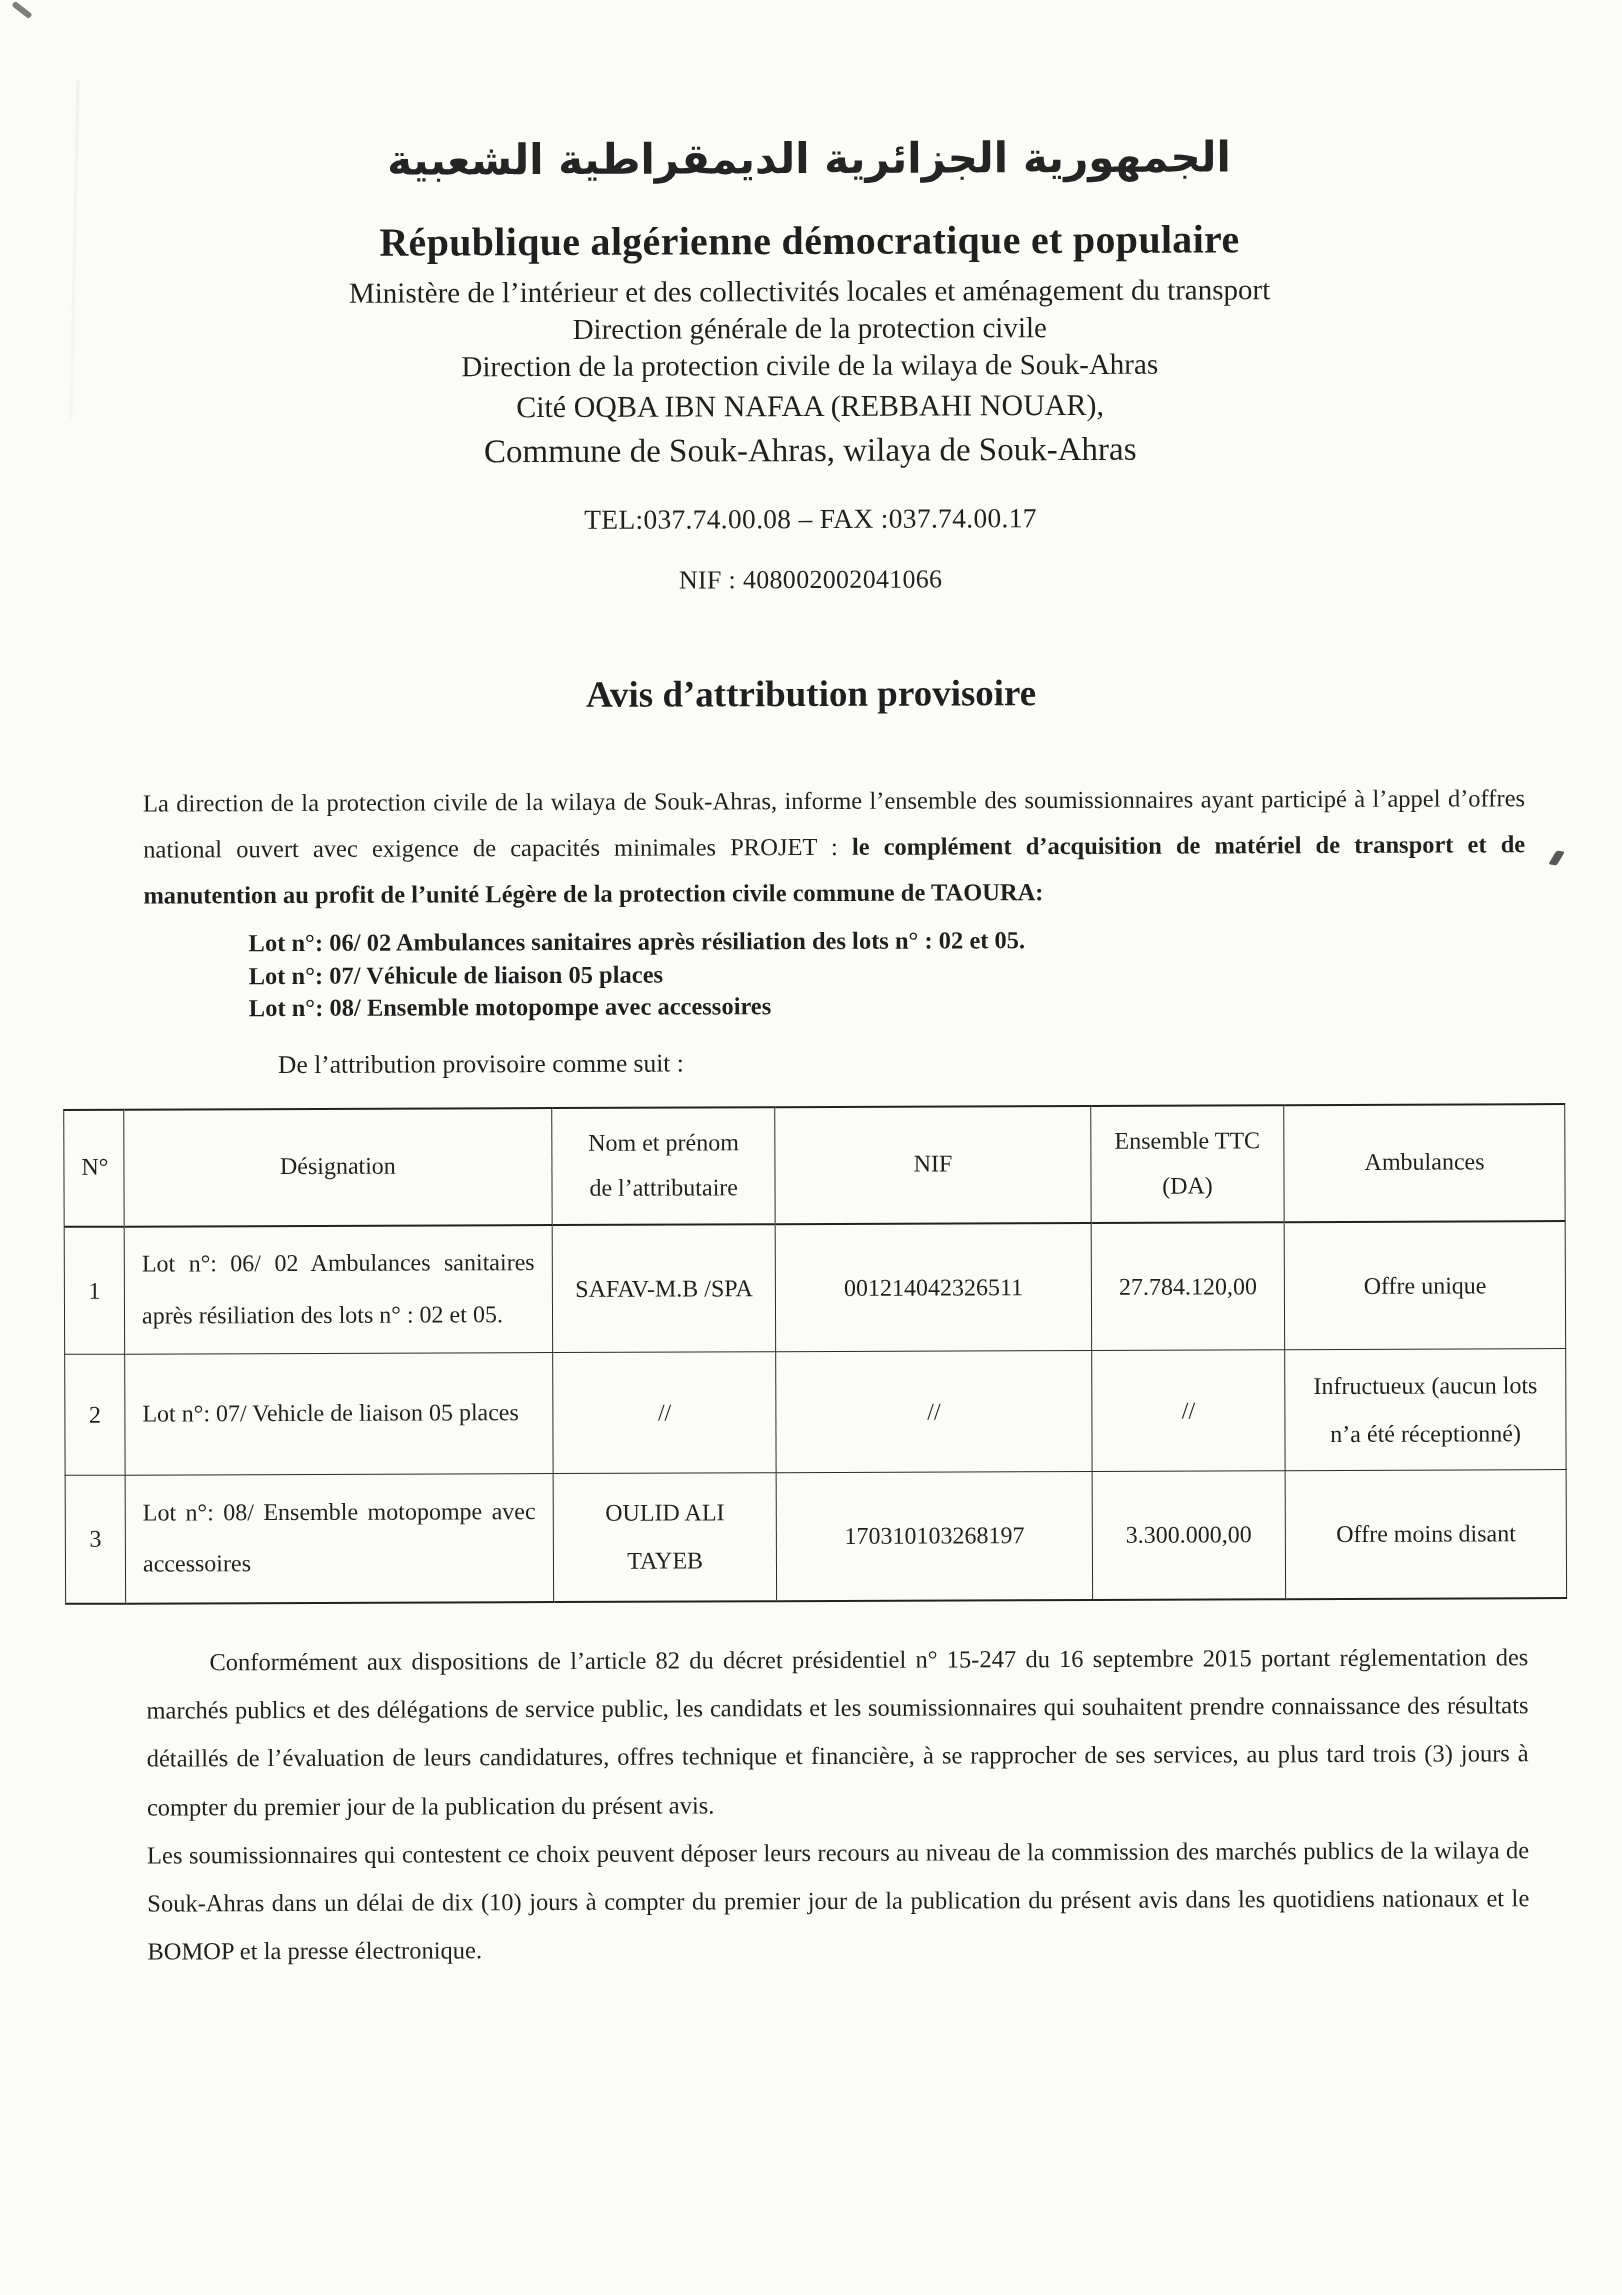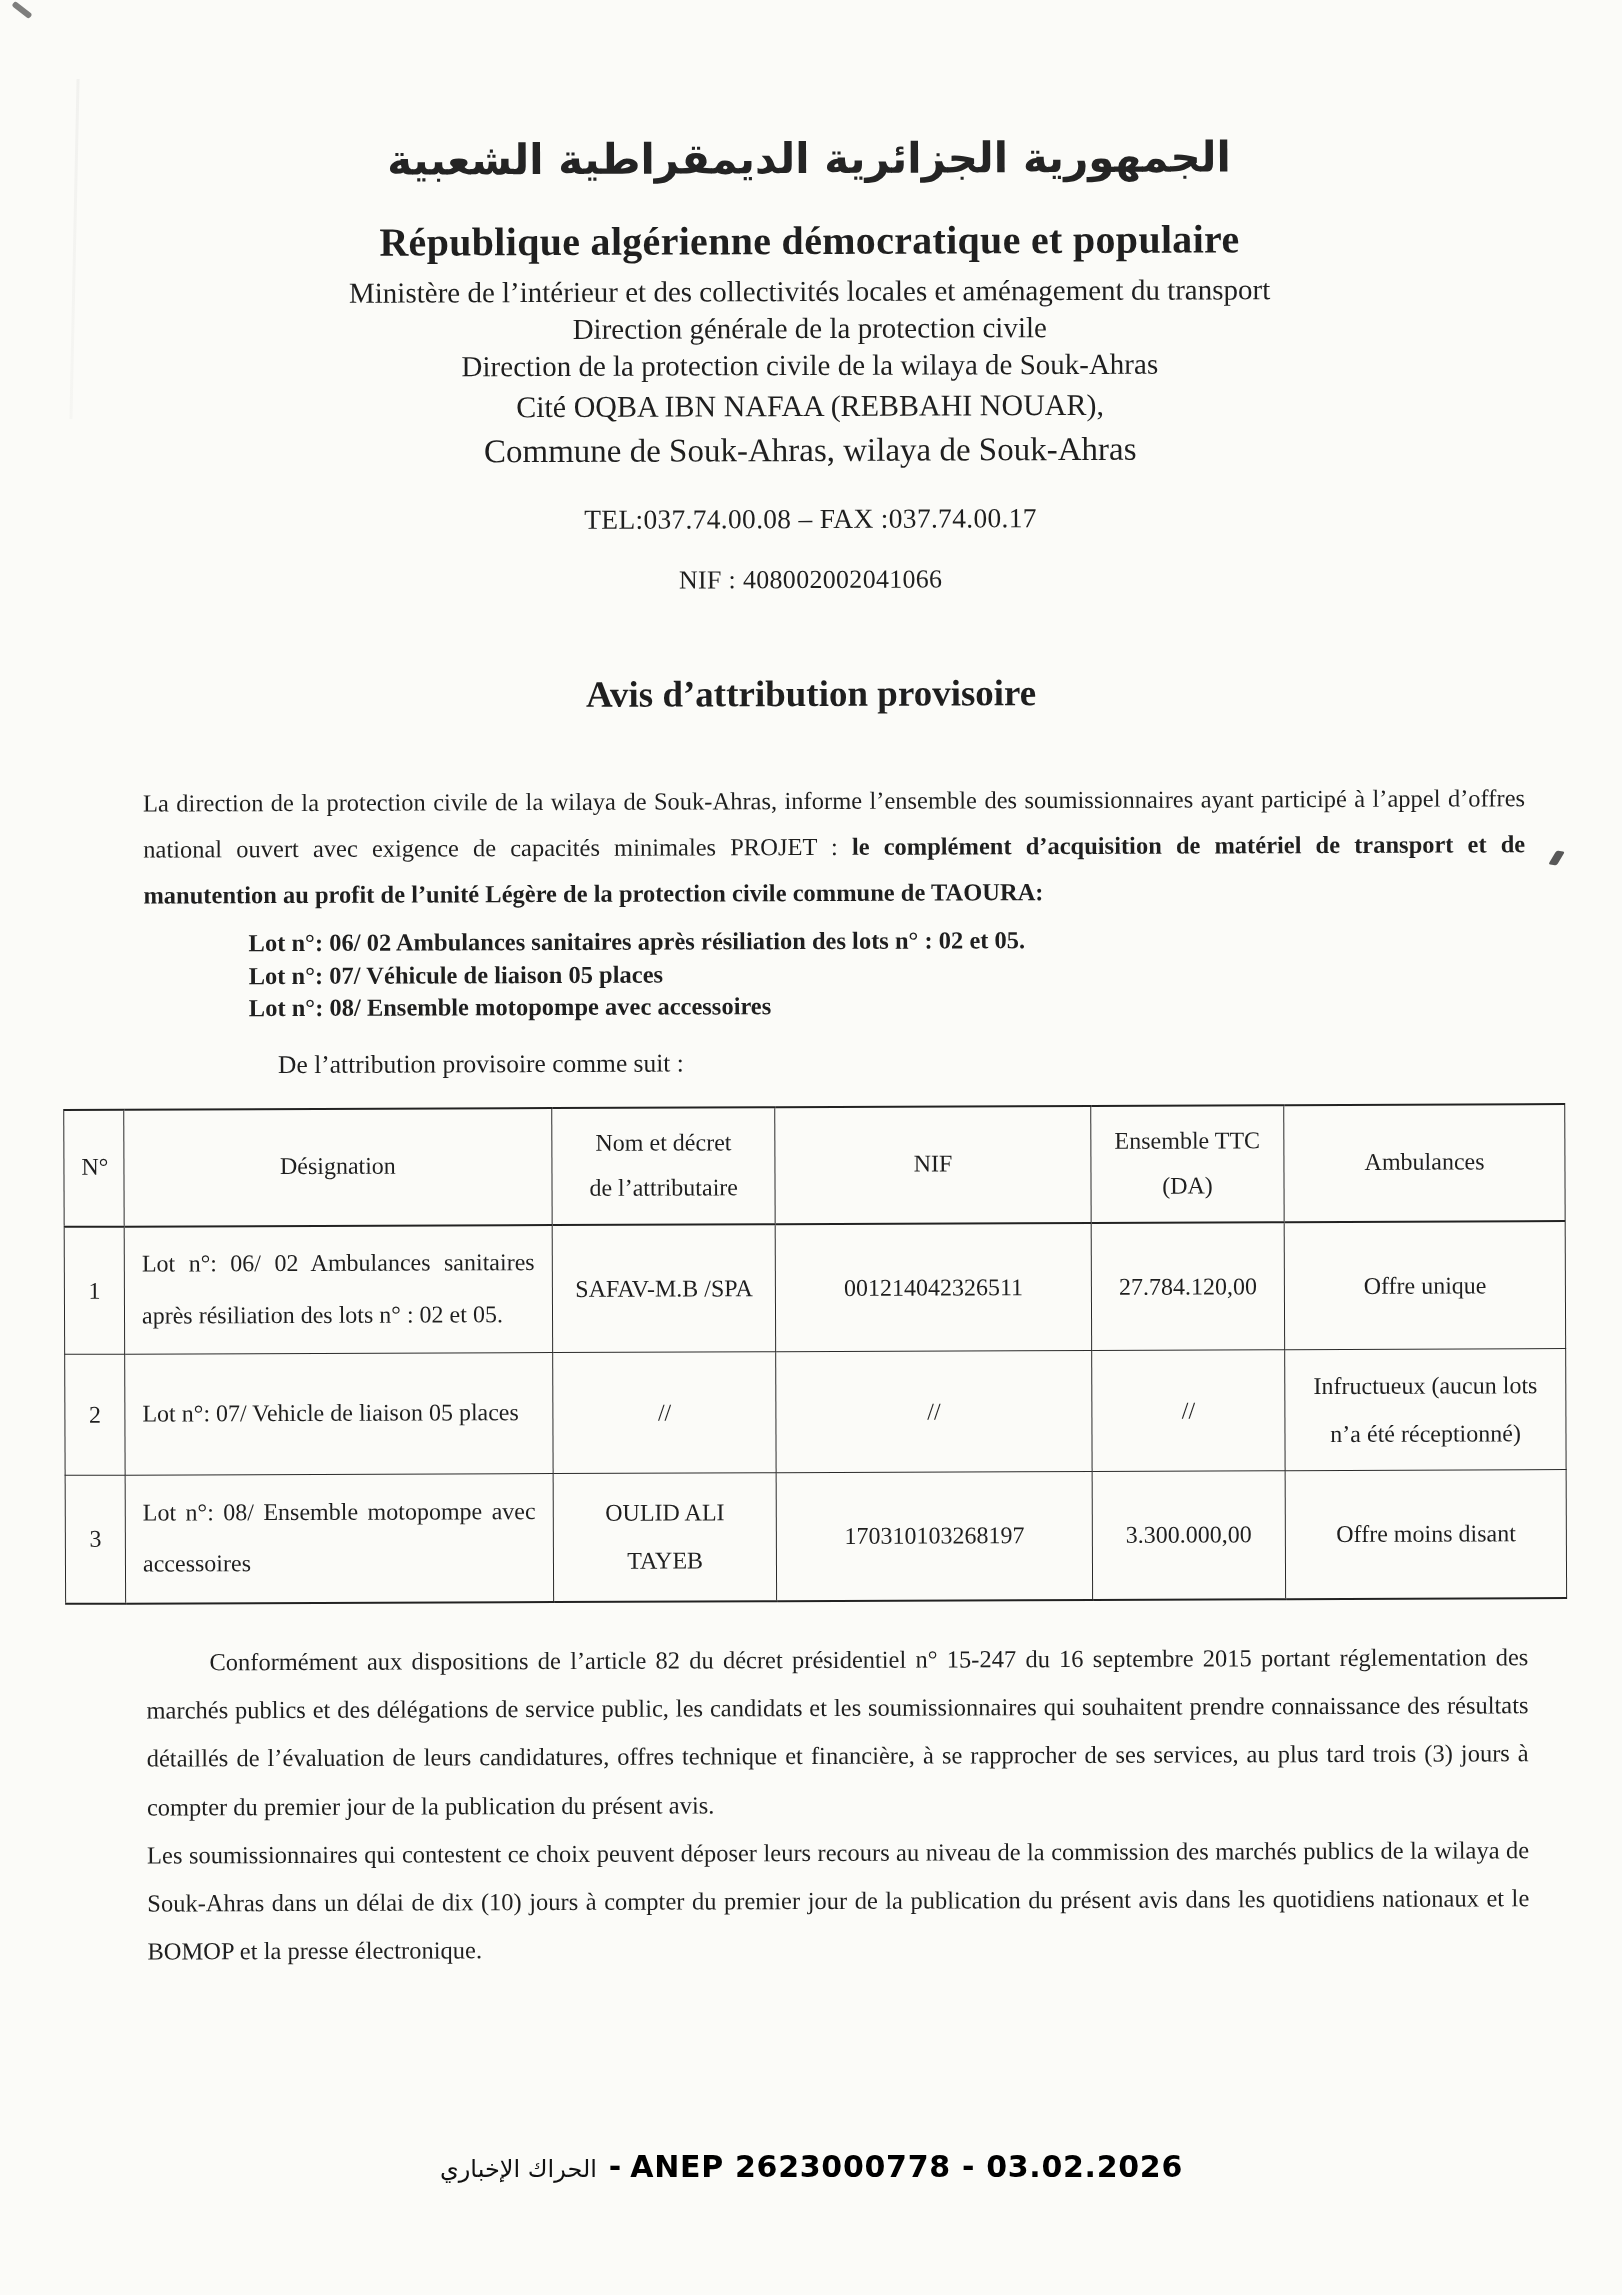--- a/index.html
+++ b/index.html
@@ -188,21 +188,21 @@
           <col class="w-designation">
           <col class="w-attr">
         <col class="w-nif">
           <col class="w-montant">
           <col class="w-obs">
       </colgroup>
       <thead>
         <tr class="hrow">
           <th>N°</th>
           <th>Désignation</th>
-          <th>Nom et décret
+          <th>Nom et prénom
 de l’attributaire</th>
           <th>NIF</th>
           <th>Ensemble TTC
 (DA)</th>
           <th>Ambulances</th>
         </tr>
       </thead>
       <tbody>
         <tr>
           <td class="c-no">1</td>
@@ -231,23 +231,18 @@
       </tbody>
     </table>
 
     <div class="textzone">
       <p class="para first">Conformément aux dispositions de l’article 82 du décret présidentiel n° 15-247 du 16 septembre 2015 portant réglementation des marchés publics et des délégations de service public, les candidats et les soumissionnaires qui souhaitent prendre connaissance des résultats détaillés de l’évaluation de leurs candidatures, offres technique et financière, à se rapprocher de ses services, au plus tard trois (3) jours à compter du premier jour de la publication du présent avis.</p>
       <p class="para">Les soumissionnaires qui contestent ce choix peuvent déposer leurs recours au niveau de la commission des marchés publics de la wilaya de Souk-Ahras dans un délai de dix (10) jours à compter du premier jour de la publication du présent avis dans les quotidiens nationaux et le BOMOP et la presse électronique.</p>
     </div>
 
   </div>
 
-  <footer class="footer-credit">
-    <span class="footer-ar">الحراك الإخباري</span>
-    <span class="footer-sep">-</span>
-    <span class="footer-anep">ANEP 2623000778 - 03.02.2026</span>
-  </footer>
 
   <div class="artifact corner-mark"></div>
   <div class="artifact pen-dot"></div>
   <div class="artifact edge-streak"></div>
 </div>
 
 
 </body></html>

